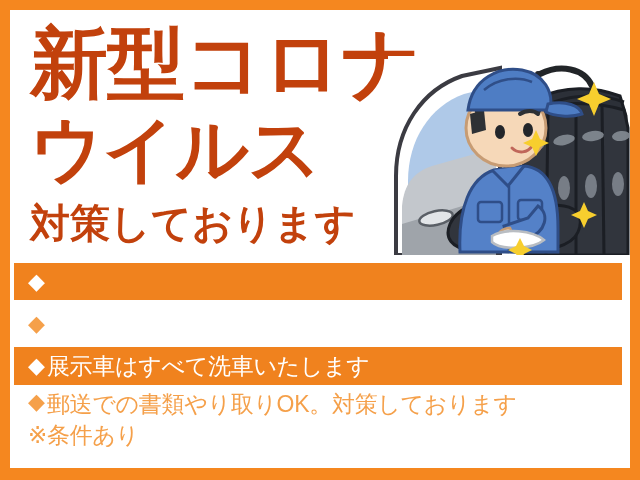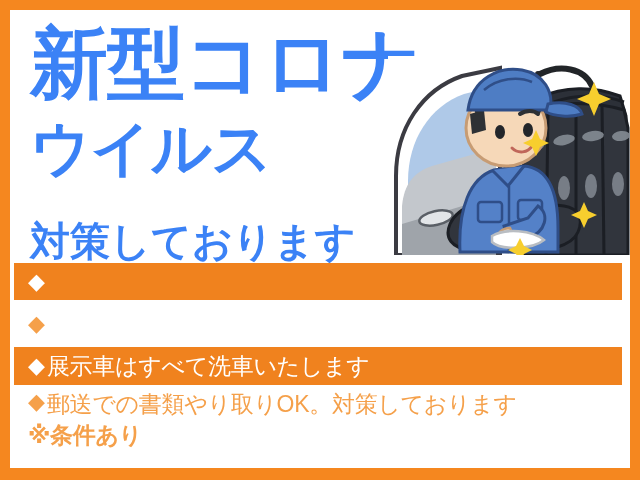--- a/index.html
+++ b/index.html
@@ -28,46 +28,45 @@
   
   .headline-area {
     position: absolute;
     left: 12px;
     top: 4px;
     width: 430px;
     height: 235px;
   }
   .hl {
     position: absolute;
-    color: #3b82f6;
+    color: #c2410c;
     font-weight: bold;
     letter-spacing: -1px;
     white-space: nowrap;
     -webkit-text-stroke: 3px #ffffff;
     paint-order: stroke fill;
   }
   .hl-1 {
     top: 6px;
     left: 8px;
     font-size: 78px;
     line-height: 86px;
   }
   .hl-2 {
     top: 92px;
     left: 8px;
-    font-size: 60px;
+    font-size: 72px;
     line-height: 86px;
   }
   .hl-3 {
     top: 186px;
     left: 8px;
     font-size: 40px;
     line-height: 46px;
     letter-spacing: 0px;
-    margin-top: 18px;
   }
 
   
   .illus {
     position: absolute;
     right: 0px;
     top: 46px;
     width: 242px;
     height: 199px;
     overflow: hidden;
@@ -107,21 +106,21 @@
   }
   .row.plain {
     background: #ffffff;
     color: #F5A04A;
   }
   .row-1 { top: 8px;  height: 37px; }
   .row-2 { top: 49px; height: 40px; }
   .row-3 { top: 92px; height: 38px; }
   .row-4 { top: 134px; height: 72px; align-items: flex-start; padding-top: 2px; }
   .row-4 .stack { display: flex; flex-direction: column; }
-  .row-4 .line2 { margin-top: 5px; font-weight: bold; }
+  .row-4 .line2 { margin-top: 5px; }
   .row-4 .lead { display: flex; align-items: flex-start; }
 </style>
 </head>
 <body>
 
 <div id="poster">
   <div id="inner">
 
     <div class="headline-area">
       <div class="hl hl-1">新型コロナ</div>

